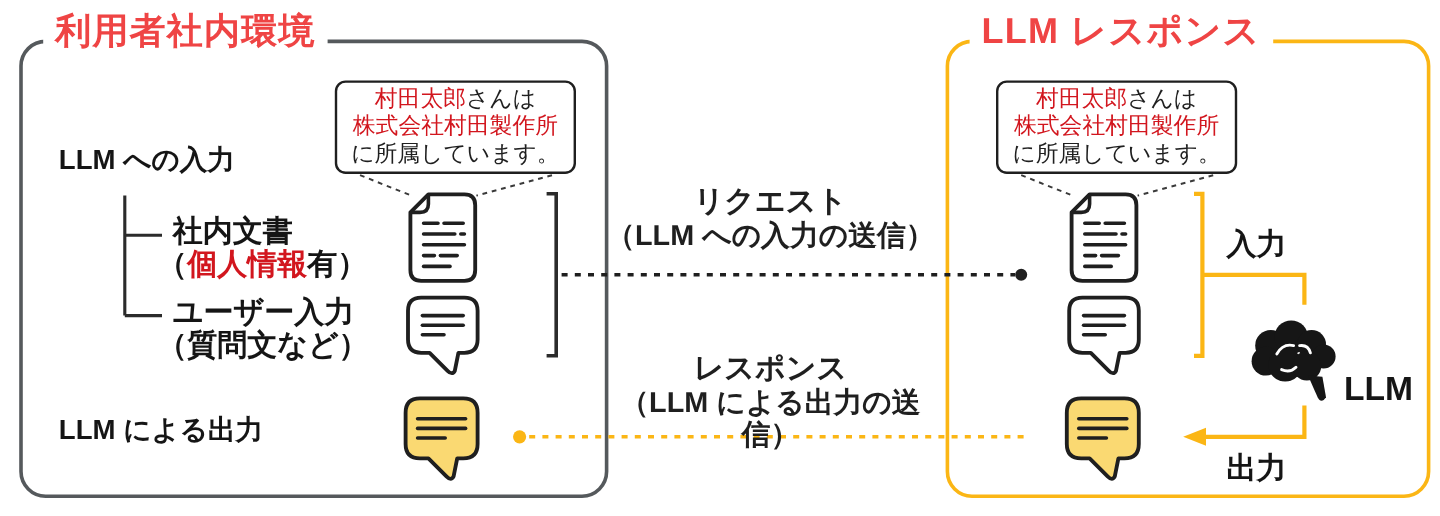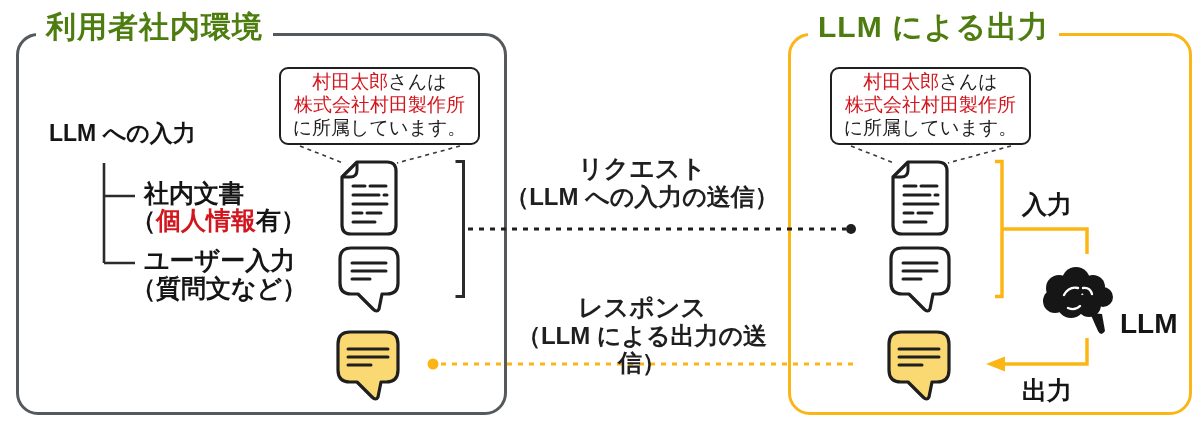--- a/index.html
+++ b/index.html
@@ -11,21 +11,21 @@
   }
   html,body{margin:0;padding:0;background:#ffffff;}
   body{font-family:"Liberation Sans","DejaVu Sans",sans-serif;color:var(--ink);}
   .stage{position:relative;width:1200px;height:430px;background:#fff;overflow:hidden;}
 
   
   .env-box{position:absolute;border-radius:22px;background:transparent;z-index:1;}
   .env-box.left{left:16px;top:33px;width:485px;height:376px;border:3.5px solid var(--gray);}
   .env-box.right{left:788px;top:33px;width:398px;height:376px;border:3.5px solid var(--yellow);}
   .env-title{position:absolute;top:10px;z-index:4;background:#fff;padding:0 10px;
-             font-size:30px;font-weight:700;letter-spacing:1px;color:#4d7c0f;line-height:34px;white-space:nowrap;}
+             font-size:30px;font-weight:700;letter-spacing:1px;color:#ef4444;line-height:34px;white-space:nowrap;}
   .env-title.left{left:36px;}
   .env-title.right{left:808px;}
 
   
   svg.layer{position:absolute;left:0;top:0;z-index:2;}
   .s-tree{stroke:#2b2b2b;stroke-width:2.6;fill:none;}
   .s-bracket-ink{stroke:#2b2b2b;stroke-width:3;fill:none;}
   .s-bracket-yel{stroke:var(--yellow);stroke-width:3.5;fill:none;}
   .s-conn-yel{stroke:var(--yellow);stroke-width:3.5;fill:none;}
   .dash-black{stroke:var(--ink);stroke-width:3;stroke-dasharray:5 6;fill:none;}
@@ -57,21 +57,21 @@
   .llm-lbl{font-size:28px;font-weight:600;}
 </style>
 </head>
 <body>
 
 <div class="stage">
 
   <div class="env-box left"></div>
   <div class="env-box right"></div>
   <div class="env-title left">利用者社内環境</div>
-  <div class="env-title right">LLM による出力</div>
+  <div class="env-title right">LLM レスポンス</div>
 
   <svg class="layer" width="1200" height="430" viewBox="0 0 1200 430">
     <defs>
       <g id="doc-icon-shape">
         <path class="shape-white" d="M357,162 H387 Q396,162 396,171 V225 Q396,234 387,234 H351 Q342,234 342,225 V177 Z"></path>
         <path class="doc-line" d="M357,163 V170 Q357,177 350,177 H343"></path>
         <path class="doc-line" d="M353,186 H365 M370,186 H386"></path>
         <path class="doc-line" d="M353,195 H379 M384,195 H387"></path>
         <path class="doc-line" d="M353,204 H387"></path>
         <path class="doc-line" d="M353,213 H362 M367,213 H381"></path>
@@ -143,20 +143,21 @@
     <div><span class="red">村田太郎</span><span>さんは</span></div>
     <div class="red">株式会社村田製作所</div>
     <div>に所属しています。</div>
   </div>
 
   <div class="lbl w700 f25" style="left:144px;top:178px;">社内文書</div>
   <div class="lbl w700 f23" style="left:49px;top:120px;">LLM への入力</div>
   <div class="lbl w700 f25" style="left:131px;top:205px;"><span>（</span><span class="red">個人情報</span><span>有）</span></div>
   <div class="lbl w700 f25" style="left:131px;top:273px;">（質問文など）</div>
   <div class="lbl w700 f25" style="left:144px;top:245px;">ユーザー入力</div>
+  <div class="lbl w700 f23" style="left:49px;top:345px;">LLM による出力</div>
 
   <div class="flow-label" style="top:293px;">
     <div class="l1">レスポンス</div>
     <div class="l2">（LLM による出力の送信）</div>
   </div>
   <div class="flow-label" style="top:154px;">
     <div class="l1">リクエスト</div>
     <div class="l2">（LLM への入力の送信）</div>
   </div>
 

